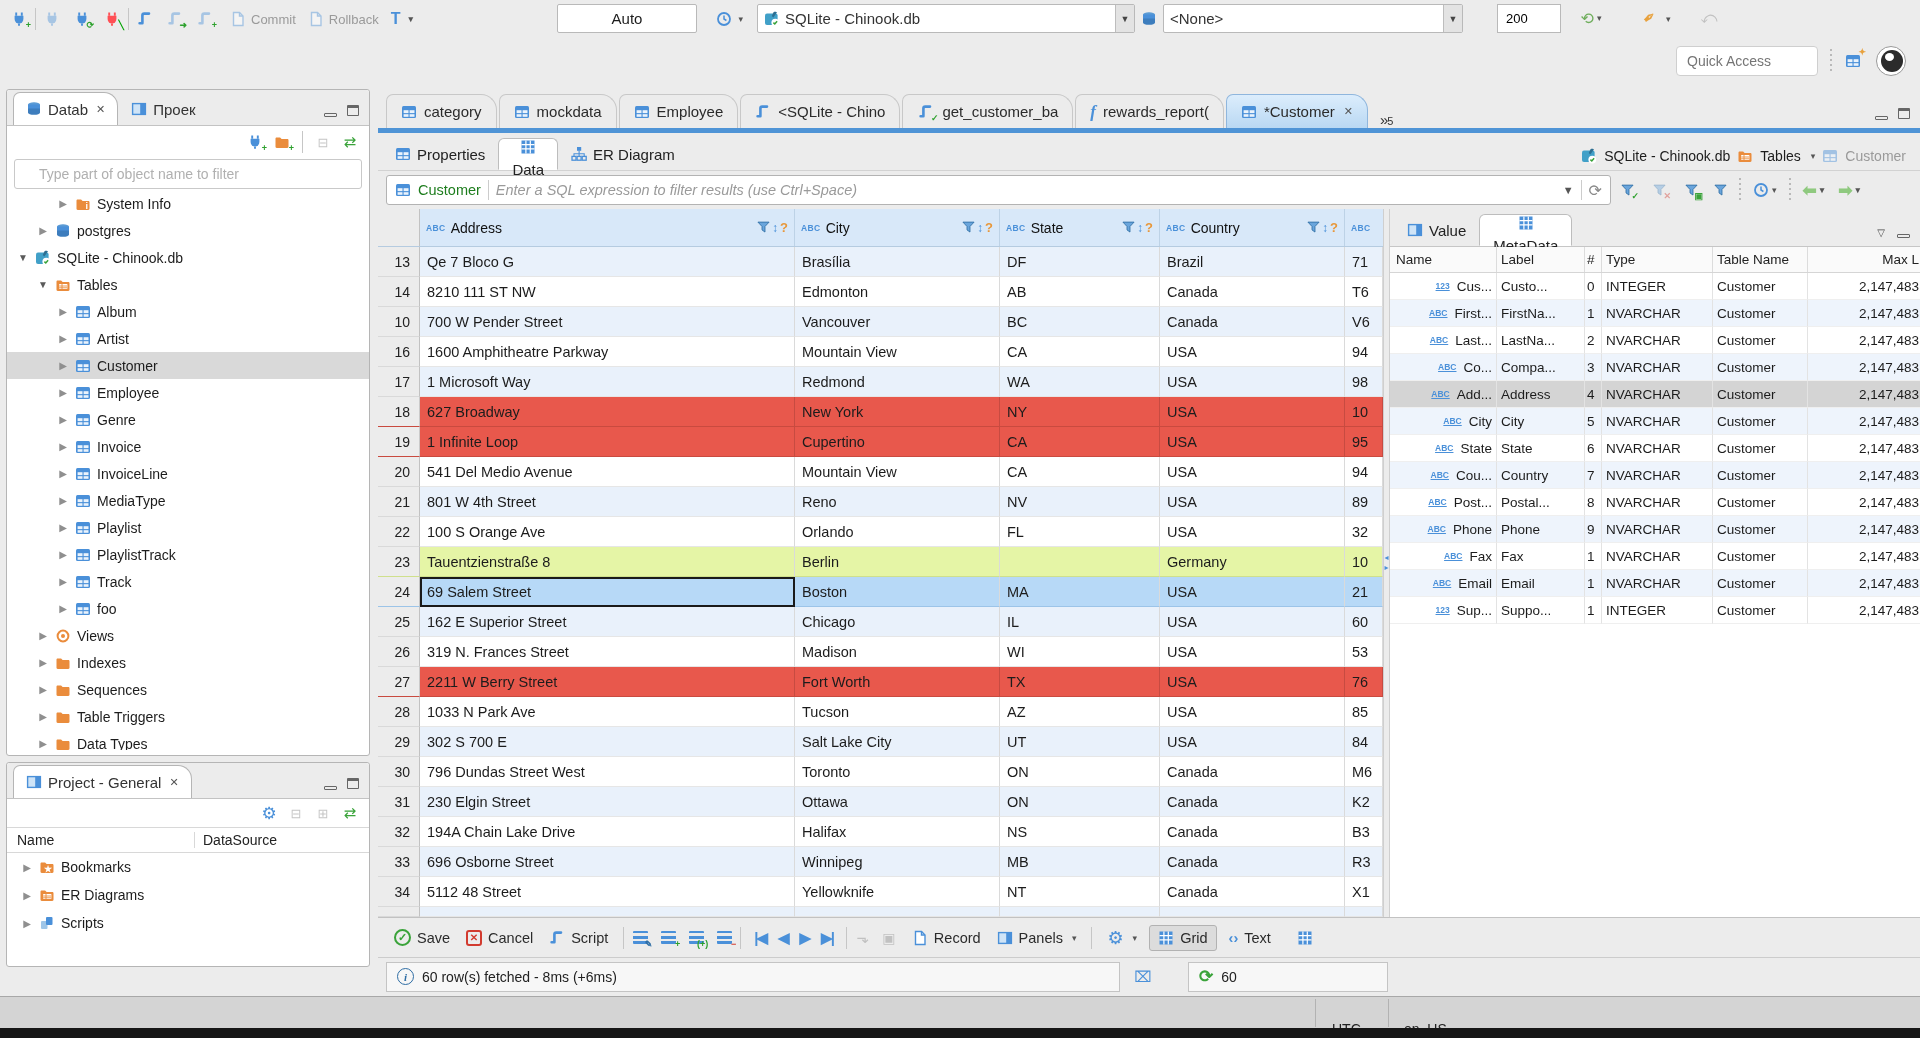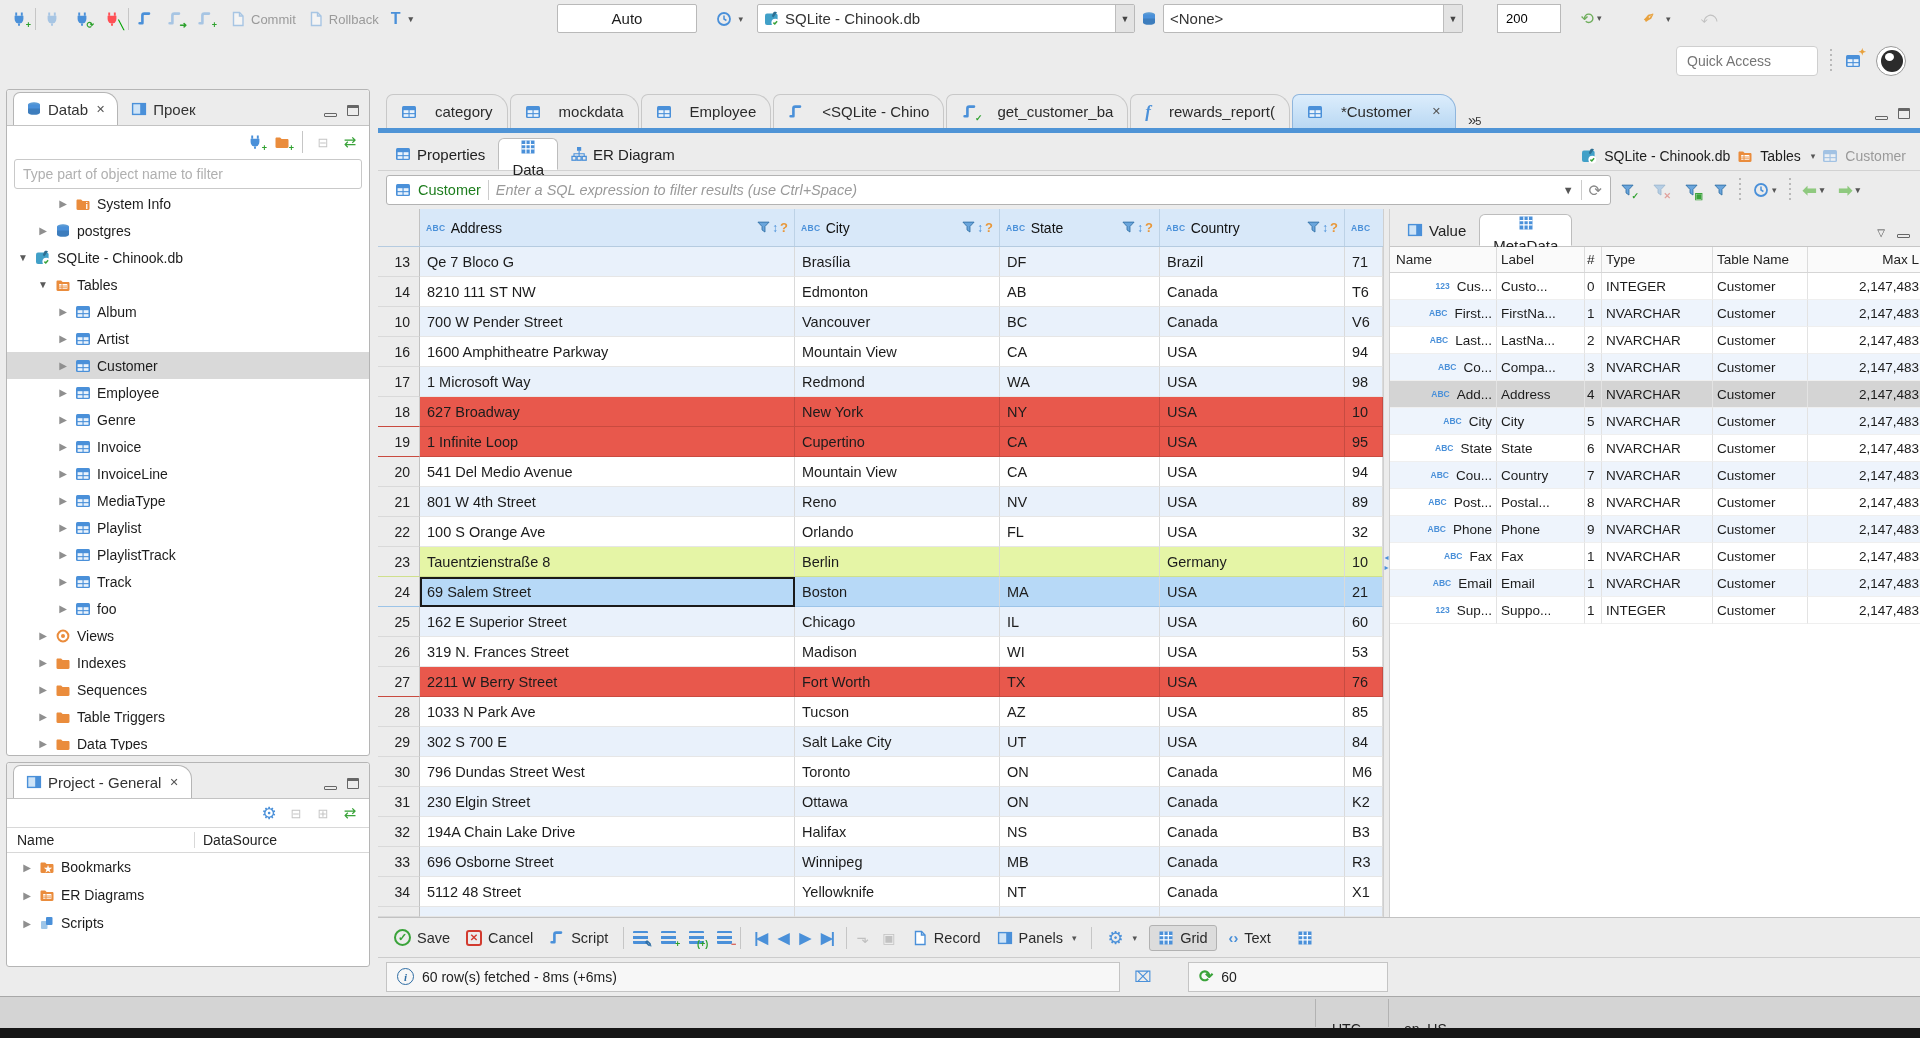--- a/index.html
+++ b/index.html
@@ -41,35 +41,35 @@
   #proj-panel { left:6px; top:762px; width:364px; height:205px; }
   .ptabs { height:36px; background:#ececec; border-bottom:1px solid #c3c3c3; display:flex; align-items:flex-end; padding-left:6px; border-radius:3px 3px 0 0; }
   .ptab { display:flex; align-items:center; gap:6px; height:33px; padding:0 12px; font-size:15px; color:#333;
           border:1px solid transparent; border-bottom:none; border-radius:7px 14px 0 0; }
   .ptab.active { background:#fff; border-color:#b5b5b5; }
   .tclose { color:#555; font-size:11px; margin-left:2px; }
   .winbtns { margin-left:auto; display:flex; gap:10px; padding:0 10px 8px 0; }
   .wmin { width:13px; height:4px; border:1px solid #666; border-radius:1px; margin-top:8px;}
   .wmax { width:12px; height:11px; border:1px solid #666; border-top:3px solid #666; border-radius:1px;}
   .ptoolbar { height:32px; display:flex; align-items:center; justify-content:flex-end; gap:9px; padding:0 10px; background:#fff; }
-  #nav-filter { margin:1px 7px; width:348px; height:30px; border:1px solid #c9c9c9; border-radius:3px; padding:0 8px; font:inherit; font-size:14px; color:#333; }
+  #nav-filter { margin:1px 7px; width:348px; height:30px; border:1px solid #c9c9c9; border-radius:3px; padding:0 24px; font:inherit; font-size:14px; color:#333; }
   #nav-filter::placeholder { color:#b0b0b0; }
   #nav-tree { overflow:hidden; height:560px; }
   .tree-row { height:27px; display:flex; align-items:center; gap:5px; font-size:14px; white-space:nowrap; }
   .tree-row.sel { background:#d9d9d9; }
   .arrow { width:12px; color:#8f8f8f; font-size:10px; text-align:center; flex:0 0 12px;}
   .arrow.open { color:#5a5a5a; }
   #proj-cols { height:26px; display:flex; align-items:center; border-top:1px solid #d8d8d8; border-bottom:1px solid #d8d8d8; color:#222; font-size:14px; }
   #proj-cols .c1 { width:188px; padding-left:10px; border-right:1px solid #d8d8d8; }
   #proj-items .tree-row { height:28px; padding-left:14px; }
 
   
   #editor { position:absolute; left:378px; top:89px; width:1542px; height:907px; }
   #etabs { height:39px; display:flex; align-items:flex-end; padding-left:8px; }
-  .etab { display:flex; align-items:center; gap:18px; height:34px; padding:0 14px; font-size:15px; color:#2b2b2b;
+  .etab { display:flex; align-items:center; gap:7px; height:34px; padding:0 14px; font-size:15px; color:#2b2b2b;
           border:1px solid #c8c8c8; border-bottom:none; border-radius:7px 16px 0 0; background:#ececec; margin-right:2px; white-space:nowrap;}
   .etab.active { background:linear-gradient(#dcedfc,#b9d8f3); border-color:#8fb6dd; }
   #etab-overflow { font-size:15px; color:#333; margin-left:10px; letter-spacing:-1px;}
   #etab-overflow small{font-size:11px;}
   #bluebar { height:5px; background:#4f94d6; }
   #innertabs { height:38px; background:#ececec; display:flex; align-items:flex-end; padding-left:4px; border-bottom:1px solid #d2d2d2;}
   .itab { display:flex; align-items:center; gap:6px; height:32px; padding:0 13px; font-size:15px; color:#222; border-radius:6px 6px 0 0; }
   .itab.active { background:#fff; border:1px solid #bdbdbd; border-bottom:1px solid #fff;flex-direction:column; }
   #breadcrumb { margin-left:auto; display:flex; align-items:center; gap:7px; padding-right:14px; padding-bottom:6px; font-size:14px; }
   #breadcrumb .grayed { color:#9a9a9a; }
@@ -121,21 +121,21 @@
   .m-cell { display:flex; align-items:center; padding:0 4px; border-right:1px solid #e3e3e3; border-bottom:1px solid #efefef; white-space:nowrap; overflow:hidden; background:#fff;}
   .m-row.alt .m-cell { background:#eef4fc; }
   .m-row.sel .m-cell { background:#d4d4d4; }
   .mc-name{width:107px;flex:0 0 107px; justify-content:flex-end;}
   .mc-name .nm{margin-left:4px;}
   .mc-label{width:88px;flex:0 0 88px;}
   .mc-ord{width:17px;flex:0 0 17px; padding:0 2px;}
   .mc-type{width:111px;flex:0 0 111px;}
   .mc-tbl{width:95px;flex:0 0 95px;}
   .mc-max{width:112px;flex:1; justify-content:flex-end; border-right:none; padding-right:1px;}
-  .tbadge { color:#4a90d9; font-size:8.5px; font-weight:bold; margin-right:3px; }
+  .tbadge { color:#4a90d9; font-size:8.5px; font-weight:bold; margin-right:3px;text-decoration:underline; }
 
   
   #rsfooter { height:40px; background:#ececec; border-top:1px solid #c2c2c2; display:flex; align-items:center; padding:0 8px; }
   .fbtn { display:flex; align-items:center; gap:6px; margin:0 8px; font-size:14.5px; color:#2b2b2b; white-space:nowrap;}
   .fbtn.pressed { background:#dcdcdc; border:1px solid #b2b2b2; border-radius:3px; padding:4px 8px; margin:0 4px;}
   .ckc { width:17px; height:17px; border-radius:50%; border:2px solid #3aa33a; color:#3aa33a; font-size:11px; display:flex; align-items:center; justify-content:center; font-weight:bold;}
   .xbox { width:16px; height:16px; border:2px solid #d23b2f; border-radius:3px; color:#d23b2f; font-size:10px; display:flex; align-items:center; justify-content:center; font-weight:bold;}
   .navg { color:#4a90d9; font-size:15px; font-weight:bold; letter-spacing:-2px; margin:0 6px;}
   #statusrow { height:38px; background:#ececec; border-top:1px solid #cccccc; display:flex; align-items:center; padding:0 8px; }
   .sbox { height:30px; background:#f7f7f7; border:1px solid #c4c4c4; display:flex; align-items:center; gap:8px; padding:0 10px; font-size:14px; color:#222;}

